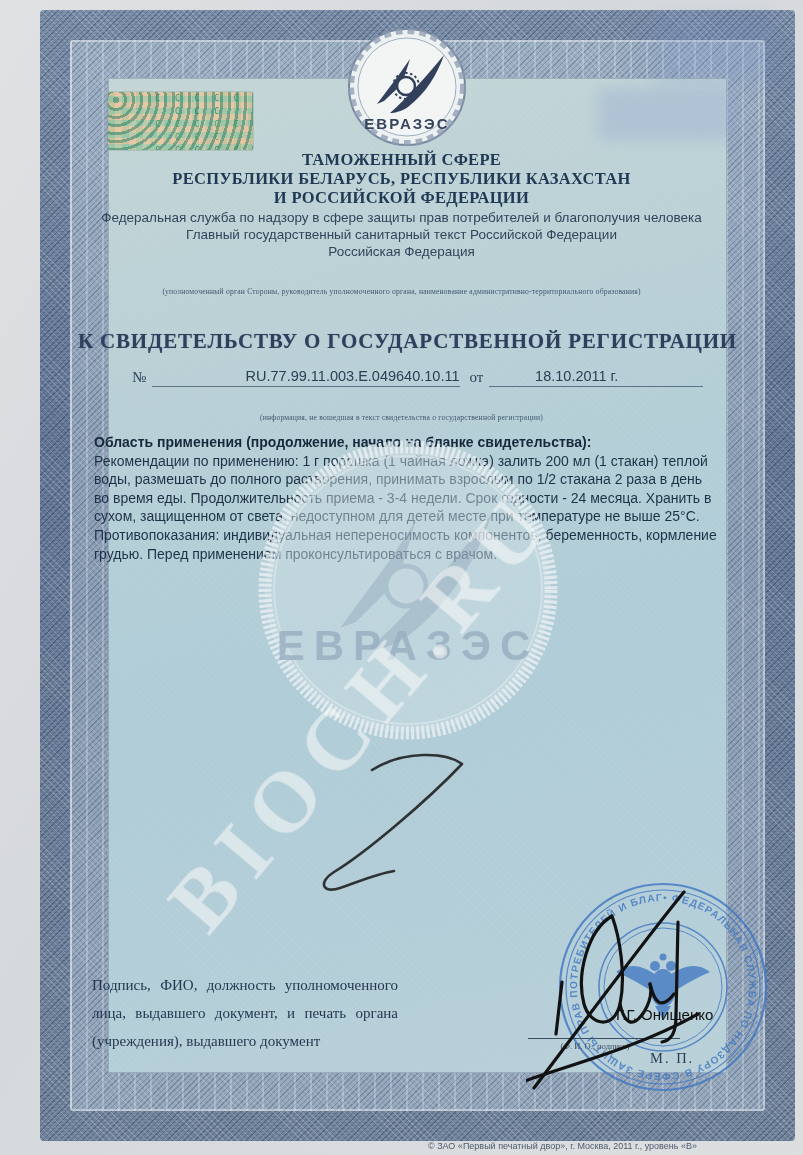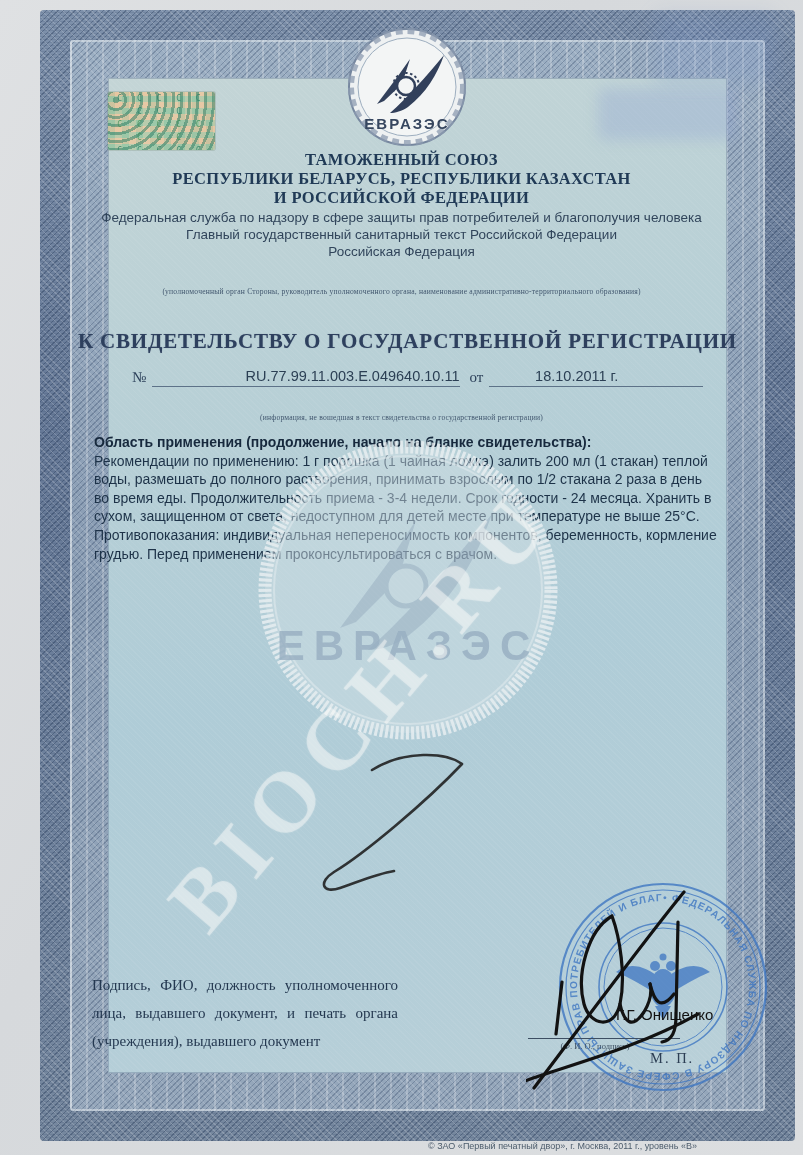--- a/index.html
+++ b/index.html
@@ -37,21 +37,21 @@
   .numrow .u2{flex:1.25;}
   .numrow .tail{flex:.28;border-bottom:1px solid #5d7288;}
   .body-blk{left:94px;width:624px;top:433px;font-family:"Liberation Sans",sans-serif;color:#1d3248;font-size:14px;line-height:18.6px;}
   .body-blk b{color:#17293d;}
   .holo{left:108px;top:92px;width:107px;height:58px;border-radius:2px;opacity:.9;z-index:5;
     background:
       repeating-radial-gradient(circle at 8px 8px,rgba(36,120,92,.55) 0 3px,rgba(240,225,195,.0) 3px 8px),
       repeating-linear-gradient(0deg,rgba(90,170,130,.35) 0 6px,rgba(235,170,120,.4) 6px 12px),
       repeating-linear-gradient(90deg,rgba(120,190,150,.38) 0 7px,rgba(245,210,170,.42) 7px 14px),
       linear-gradient(135deg,#e9d9b8,#dfe8cf 50%,#e6d4b6);
-    box-shadow:0 0 0 1px rgba(120,140,120,.3);overflow:hidden;}
+    box-shadow:0 0 0 1px rgba(120,140,120,.3);overflow:hidden;padding-left:38px;}
   .holo-row{display:block;font-family:"DejaVu Sans Mono",monospace;font-size:8px;line-height:13px;letter-spacing:5px;color:#1f7a5c;text-align:center;opacity:.85;}
   .holo-row:nth-child(even){color:#3a8c4e;}
   .emblem{left:346px;top:26px;width:122px;height:122px;z-index:6;}
   .smudge{left:598px;top:88px;width:138px;height:52px;background:rgba(138,160,208,.30);border-radius:8px;filter:blur(7px);}
   .smudge2{left:655px;top:14px;width:120px;height:70px;background:rgba(120,145,200,.22);border-radius:8px;filter:blur(9px);}
   .wm-center{left:256px;top:438px;width:305px;height:305px;opacity:.85;}
   .wm-diag{left:148px;top:886px;width:650px;transform:rotate(-50deg);transform-origin:0 0;
     font-family:"Liberation Serif",serif;font-weight:bold;font-size:86px;letter-spacing:14px;
     color:rgba(250,251,248,.40);text-shadow:0 0 2px rgba(255,255,255,.25);white-space:nowrap;}
   .foot-note{left:92px;top:971px;width:306px;font-family:"Liberation Serif",serif;font-size:15px;line-height:28px;color:#243850;text-align:justify;}
@@ -91,21 +91,21 @@
       <circle cx="61" cy="61" r="56" fill="none" stroke="#8c9bb0" stroke-width="6" stroke-dasharray="7 5" opacity=".75"></circle>
       <circle cx="61" cy="61" r="49" fill="#f3f5f5" stroke="#9daebf" stroke-width="1"></circle>
       <path d="M31,78 L52,50 L64,33 L56,58 L38,75 Z" fill="#32405b"></path>
       <path d="M44,87 C62,71 78,53 98,29 C91,49 80,67 62,81 C56,85 49,87 44,87 Z" fill="#32405b"></path>
       <circle cx="60" cy="60" r="9" fill="#f3f5f5" stroke="#32405b" stroke-width="2.5"></circle>
       <circle cx="60" cy="60" r="13" fill="none" stroke="#32405b" stroke-width="2" stroke-dasharray="2.5 2.5"></circle>
       <text x="61" y="103" text-anchor="middle" font-family="Liberation Sans, sans-serif" font-size="15" font-weight="bold" letter-spacing="2" fill="#36465f">ЕВРАЗЭС</text>
     </svg>
   </div>
 
-  <div class="abs ctr hdr-serif" style="top:150px;">ТАМОЖЕННЫЙ СОЮЗ</div>
+  <div class="abs ctr hdr-serif" style="top:150px;">ТАМОЖЕННЫЙ СФЕРЕ</div>
   <div class="abs ctr hdr-serif" style="top:169px;">РЕСПУБЛИКИ БЕЛАРУСЬ, РЕСПУБЛИКИ КАЗАХСТАН</div>
   <div class="abs ctr hdr-serif" style="top:188px;">И РОССИЙСКОЙ ФЕДЕРАЦИИ</div>
   <div class="abs ctr hdr-sans" style="top:210px;">Федеральная служба по надзору в сфере защиты прав потребителей и благополучия человека</div>
   <div class="abs ctr hdr-sans" style="top:227px;">Главный государственный санитарный текст Российской Федерации</div>
   <div class="abs ctr hdr-sans" style="top:244px;">Российская Федерация</div>
 
   <div class="abs ctr cap" style="top:287px;">(уполномоченный орган Стороны, руководитель уполномоченного органа, наименование административно-территориального образования)</div>
 
   <div class="abs ctr title" style="top:329px;padding-left:12px;">К СВИДЕТЕЛЬСТВУ О ГОСУДАРСТВЕННОЙ РЕГИСТРАЦИИ</div>
 

